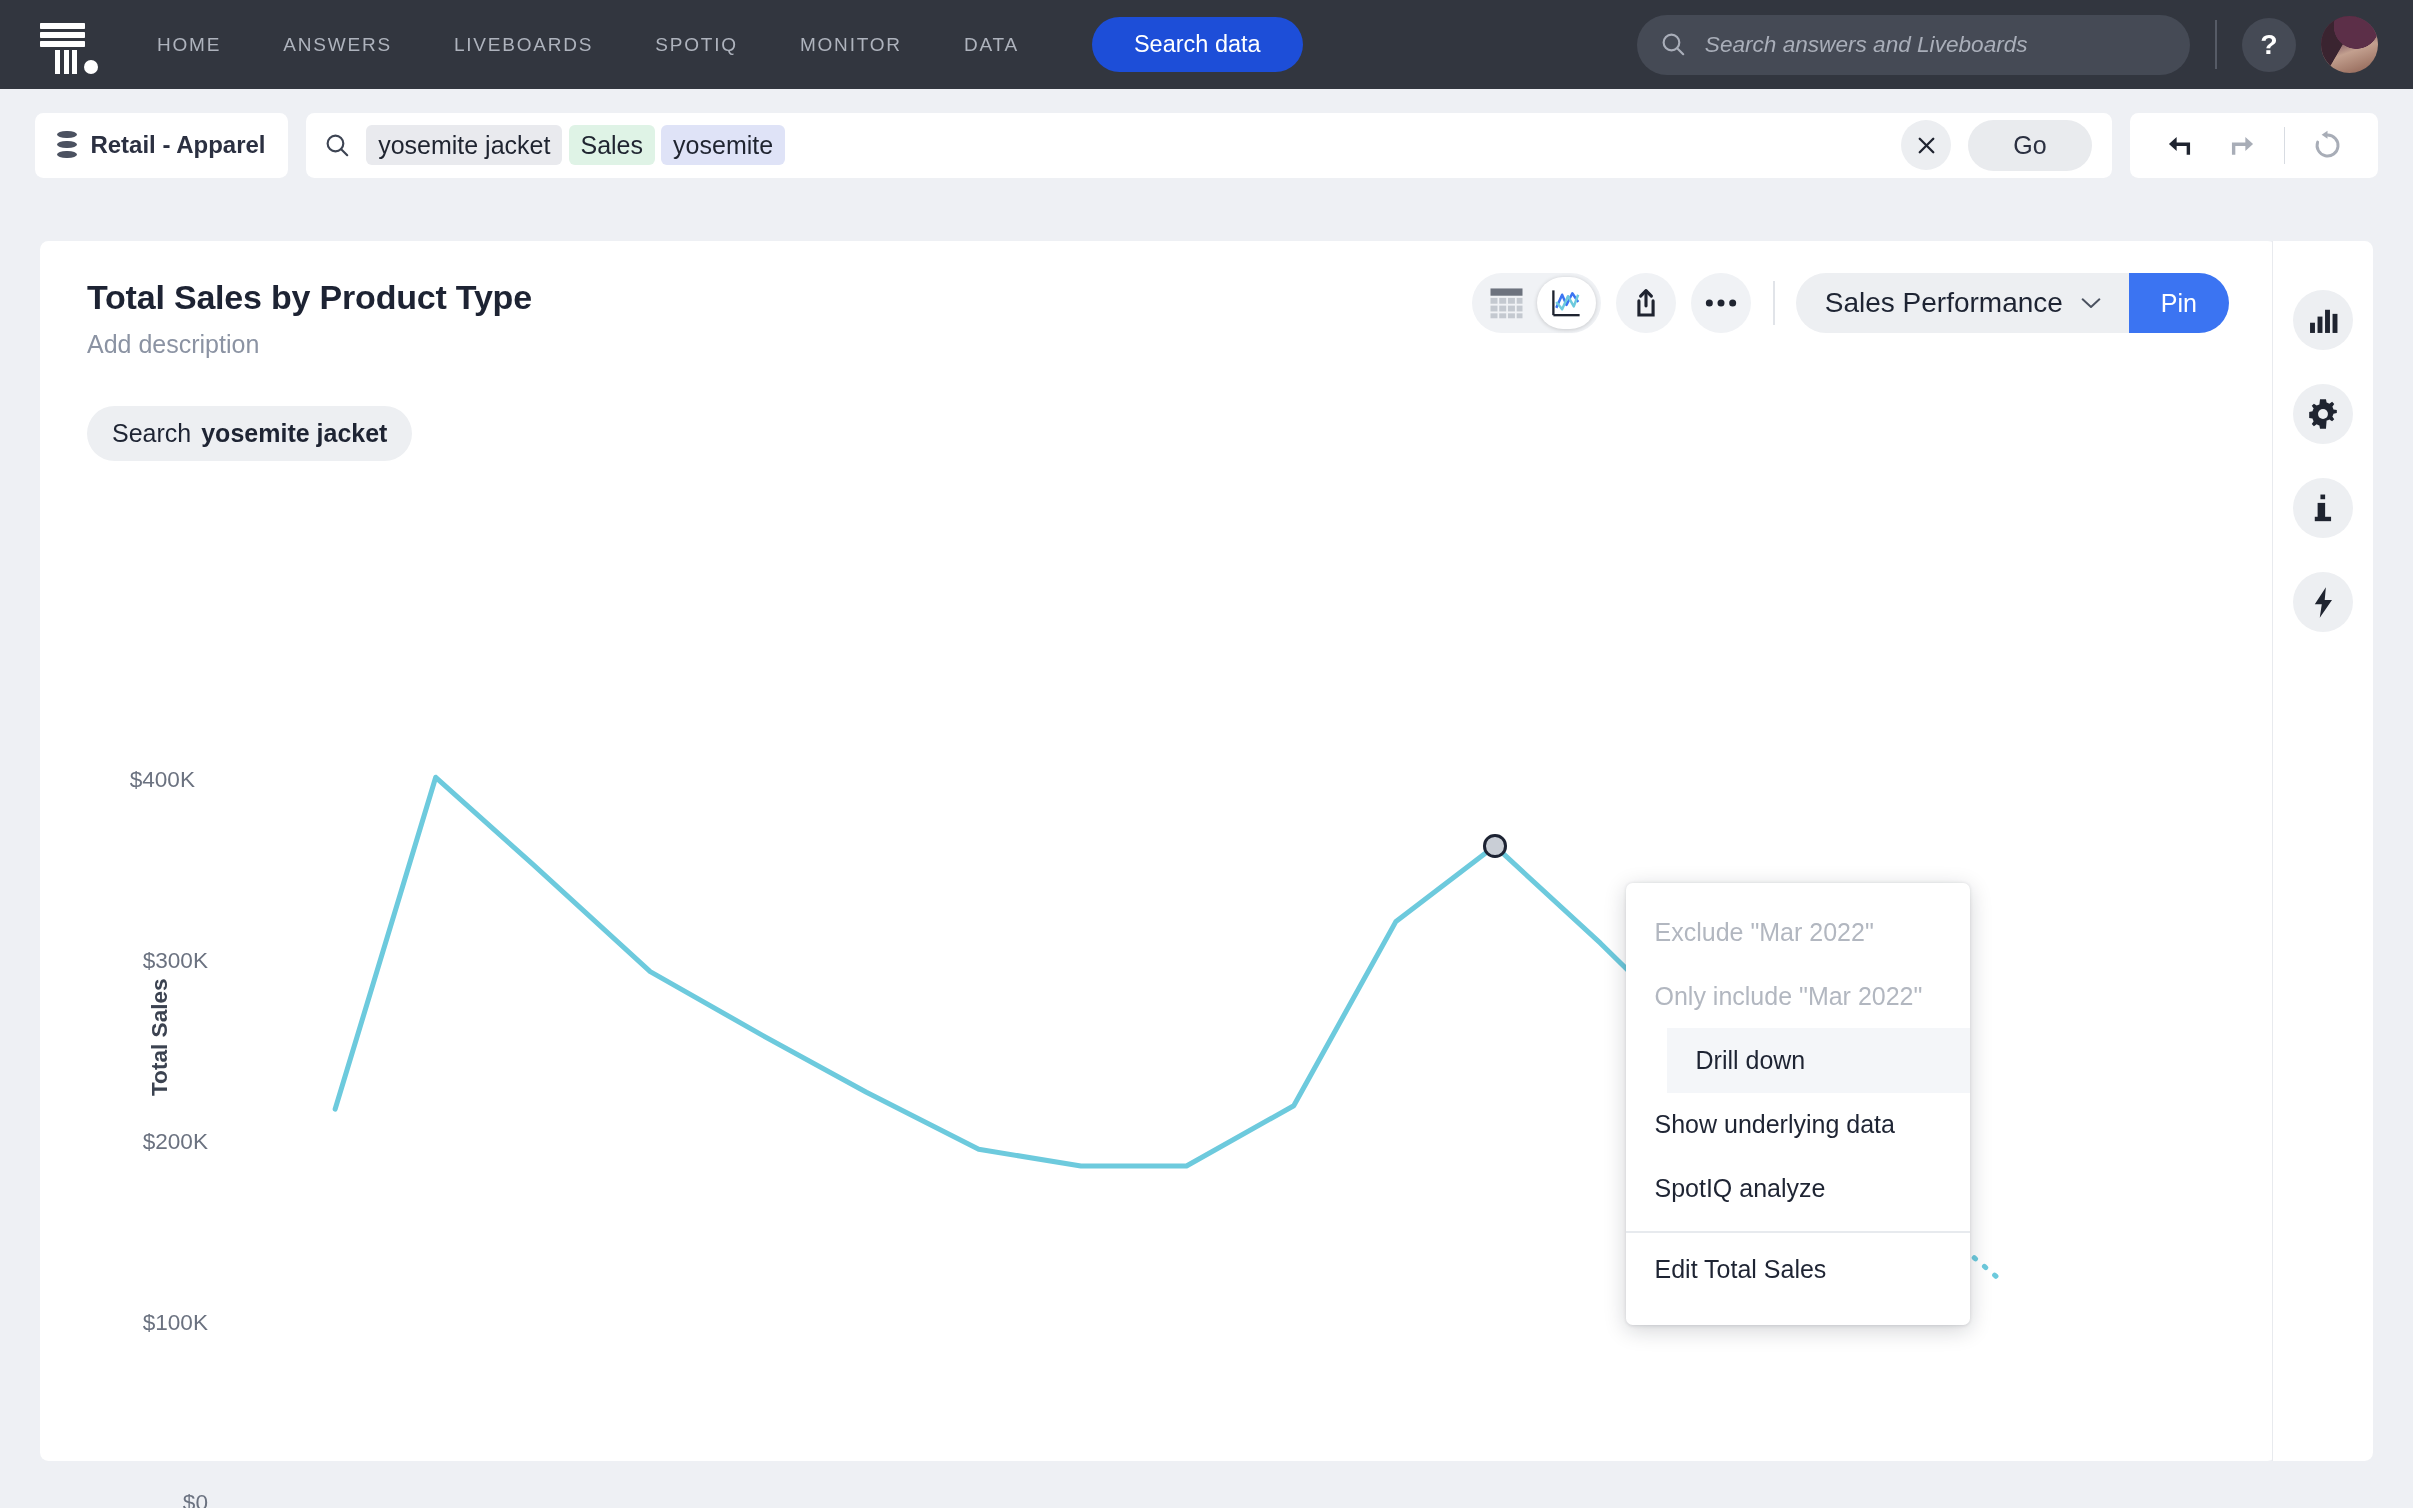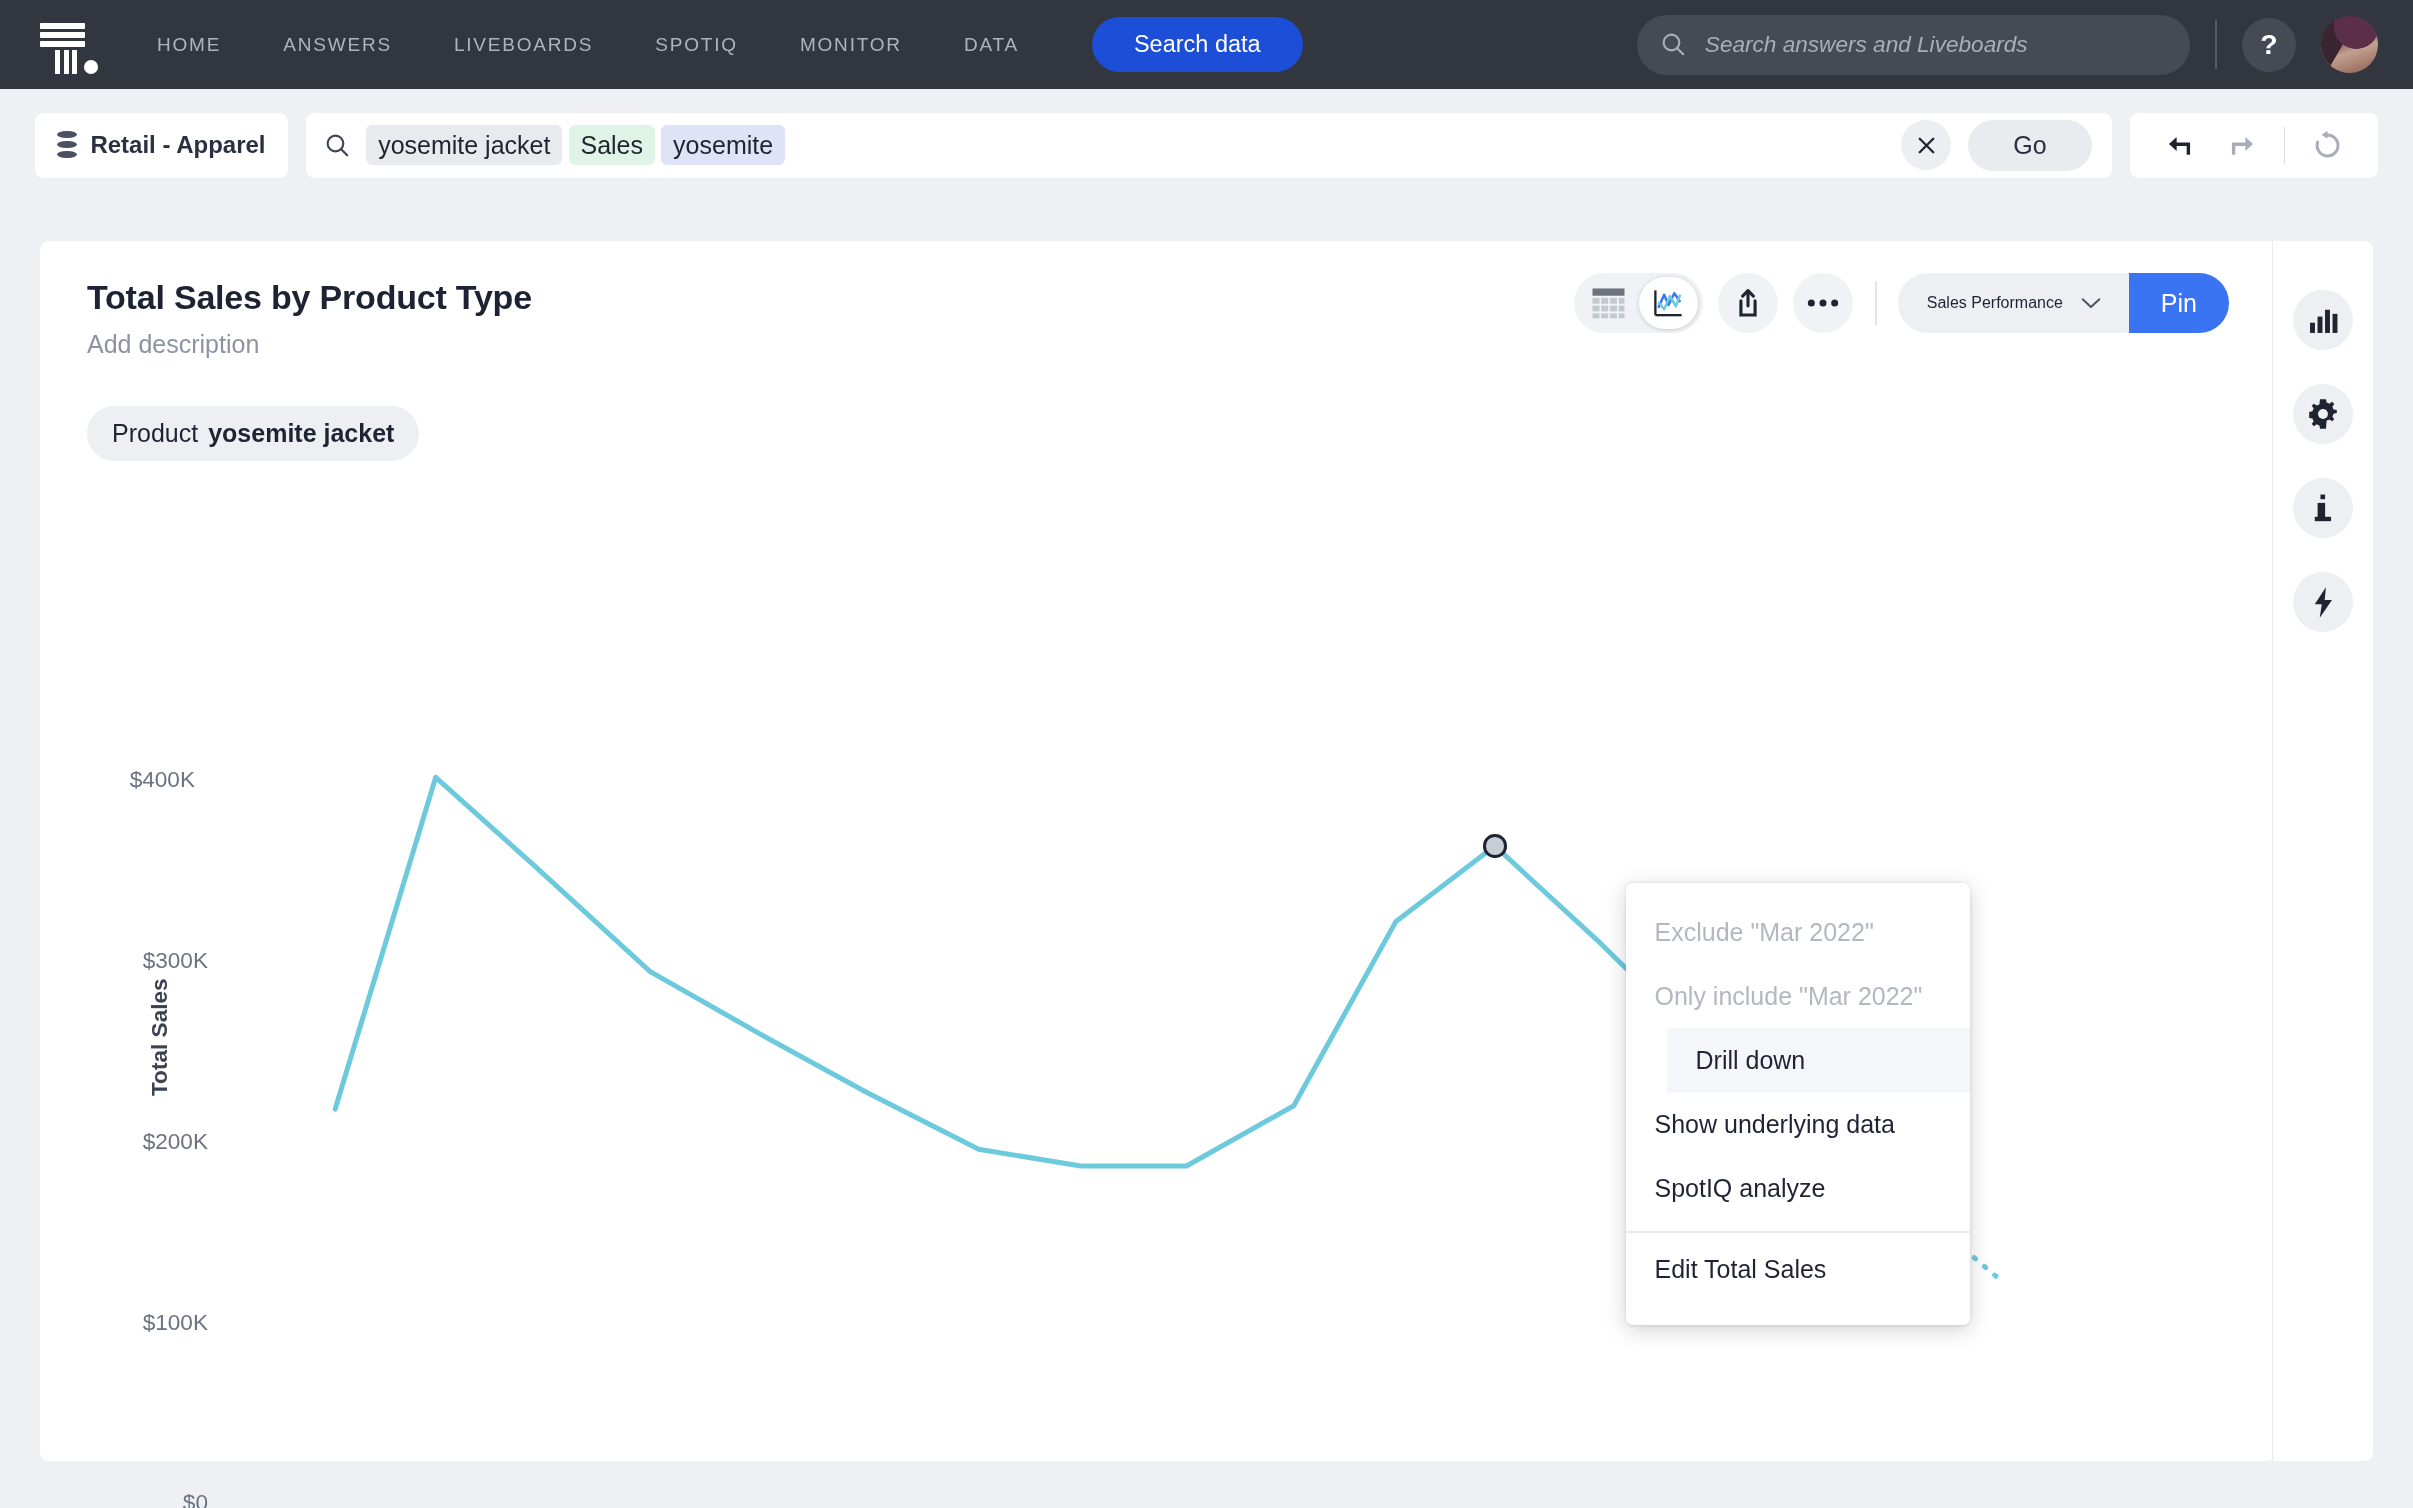--- a/index.html
+++ b/index.html
@@ -116,21 +116,21 @@
   }
   .viz-opt { width:59px; height:52px; border-radius:28.5px; display:flex;align-items:center;justify-content:center;cursor:pointer;}
   .viz-opt.active { background:#fff; box-shadow: 0 0.8px 4.2px rgba(0,0,0,.18);}
   .round-btn {
     width:60px;height:60px;border-radius:50%;background:#f0f2f5;
     display:flex;align-items:center;justify-content:center;cursor:pointer;
   }
   .tb-sep { width:1.7px; height:44px; background:#e1e4e9; margin: 0 6.7px;}
   .pin-group { display:flex; align-items:center; height:60px; border-radius:30px; overflow:hidden;}
   .pin-select {
-    background:#edeff2; color:#1e2433; font-size:16px; height:72px;
+    background:#edeff2; color:#1e2433; font-size:28px; height:72px;
     display:flex;align-items:center; gap:17px; padding: 0 27px 0 28.5px; cursor:pointer; white-space:nowrap;
   }
   .pin-btn {
     background:#3b74f2; color:#fff; font-size:25px; height:60px;
     display:flex;align-items:center;justify-content:center; padding: 0 32px; cursor:pointer;
   }
 
   .filter-chip {
     margin: 47px 0 0 47px; display:inline-flex; align-items:center;
     background:#edeff2; border-radius:34px; padding: 12.6px 25px; font-size:25px; color:#1e2433; cursor:pointer;
@@ -327,21 +327,21 @@
           <svg width="22" height="13.4" viewBox="0 0 26 16">
             <polyline points="3,4 13,13 23,4" fill="none" stroke="#4b5260" stroke-width="2.4" stroke-linecap="round" stroke-linejoin="round"></polyline>
           </svg>
         </div>
         <div class="pin-btn">Pin</div>
       </div>
     </div>
   </div>
 
   <div class="filter-chip">
-    <span>Product</span>
+    <span>Search</span>
     <b>yosemite jacket</b>
   </div>
 
   
   <div class="chart-area">
 
     <div class="ytick" style="left:4px; top:526px;">$400K</div>
     <div class="ytick" style="left:17px; top:707px;">$300K</div>
     <div class="ytick" style="left:17px; top:888px;">$200K</div>
     <div class="ytick" style="left:17px; top:1069px;">$100K</div>

